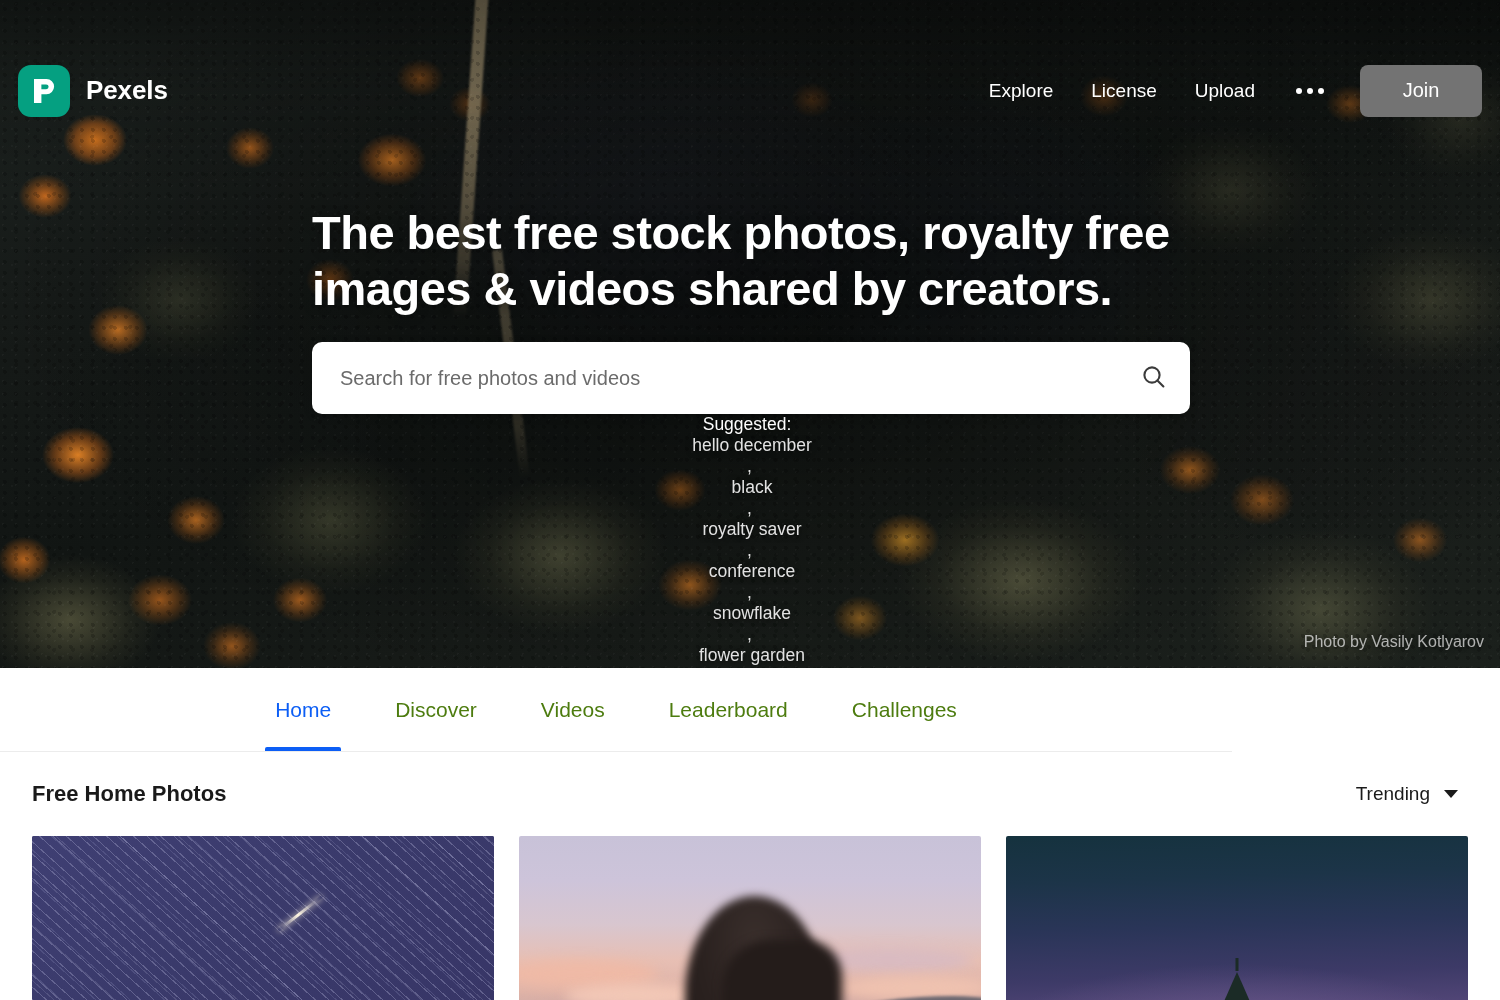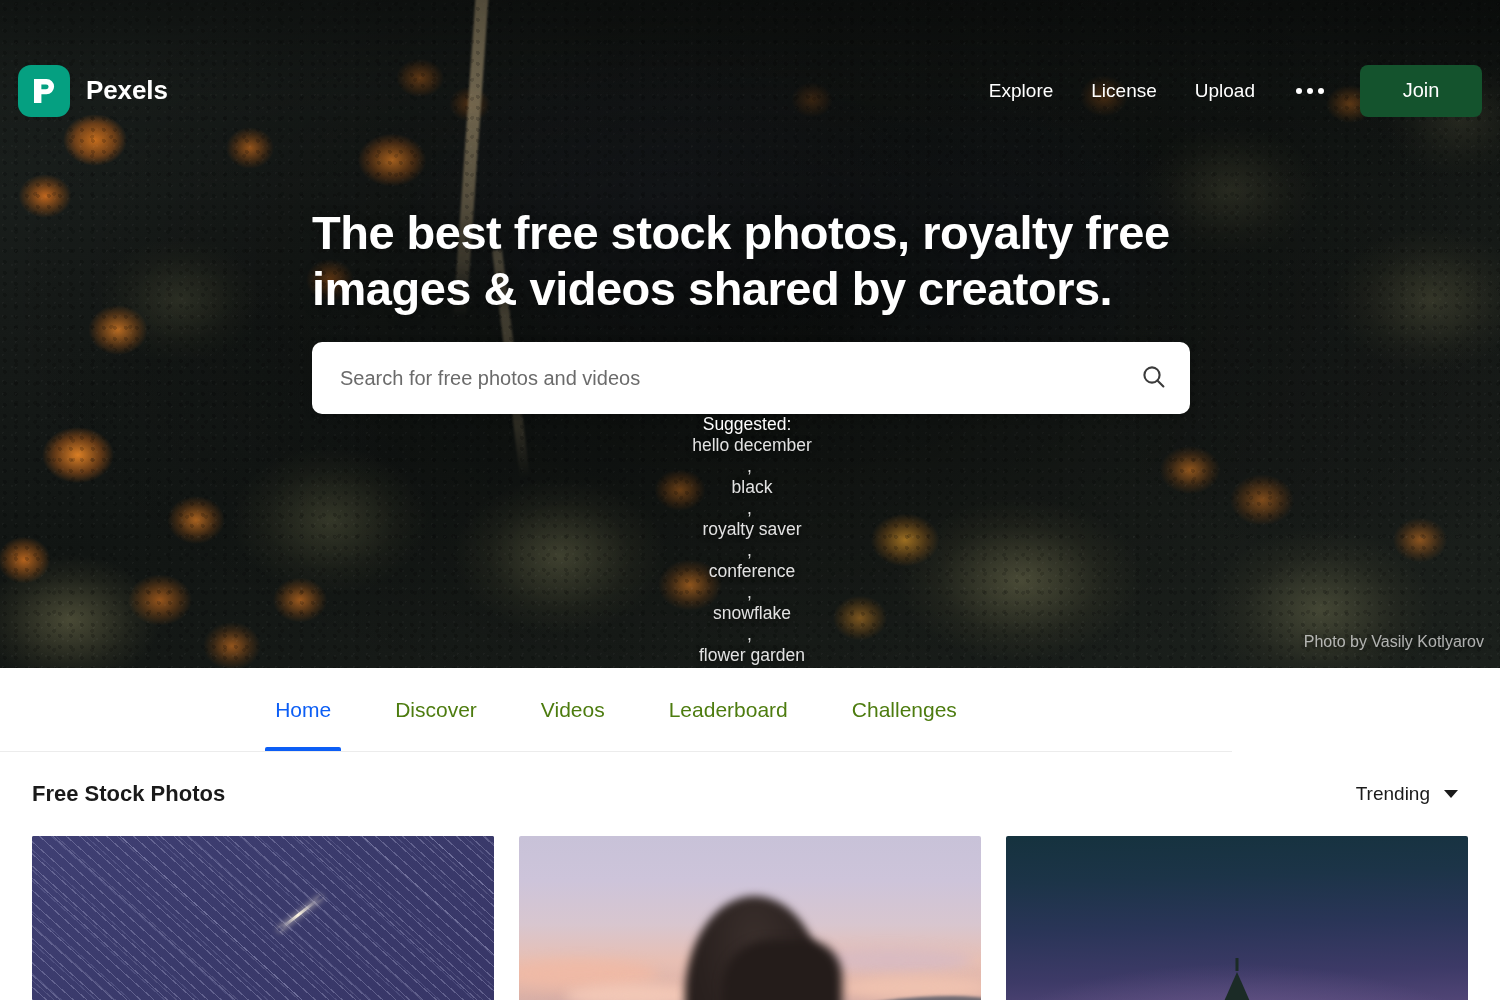--- a/index.html
+++ b/index.html
@@ -186,21 +186,21 @@
   }
   .nav-more i {
     width: 6px; height: 6px;
     border-radius: 50%;
     background: #fff;
     display: block;
   }
 
   .join-btn {
     margin-left: 14px;
-    background: #14532d;
+    background: #737373;
     color: #fff;
     font-size: 20px;
     font-weight: 500;
     border: none;
     border-radius: 8px;
     width: 122px;
     height: 52px;
     cursor: pointer;
     font-family: "Liberation Sans", sans-serif;
   }
@@ -540,21 +540,21 @@
   <div class="tabbar">
     <a class="tab active">Home</a>
     <a class="tab">Discover</a>
     <a class="tab">Videos</a>
     <a class="tab">Leaderboard</a>
     <a class="tab">Challenges</a>
   </div>
 
   <div class="section">
     <div class="section-head">
-      <div class="section-title">Free Stock Photos</div>
+      <div class="section-title">Free Home Photos</div>
       <div class="sort-control">
         <span>Trending</span>
         <span class="caret"></span>
       </div>
     </div>
 
     <div class="grid">
       <div class="card">
         <div class="thumb-startrails"></div>
       </div>

